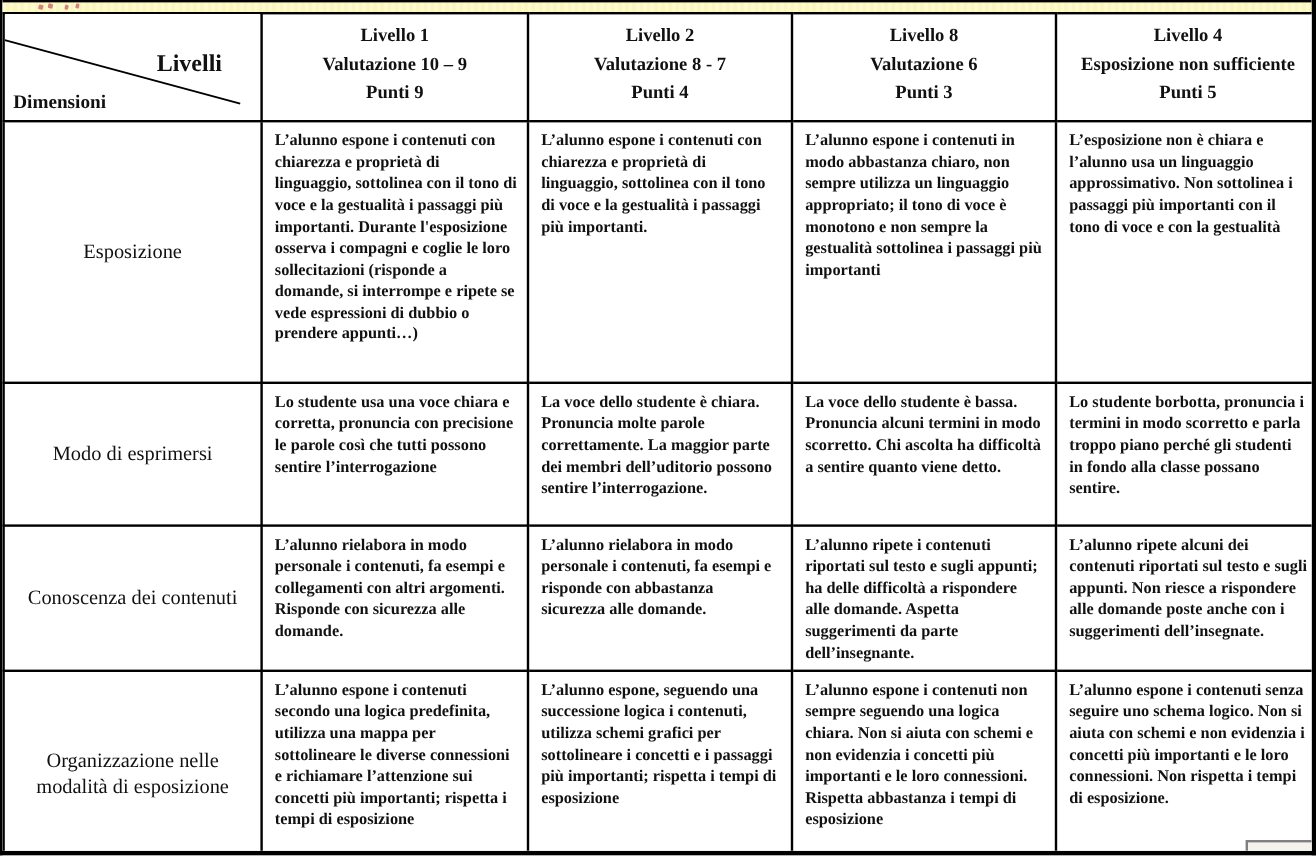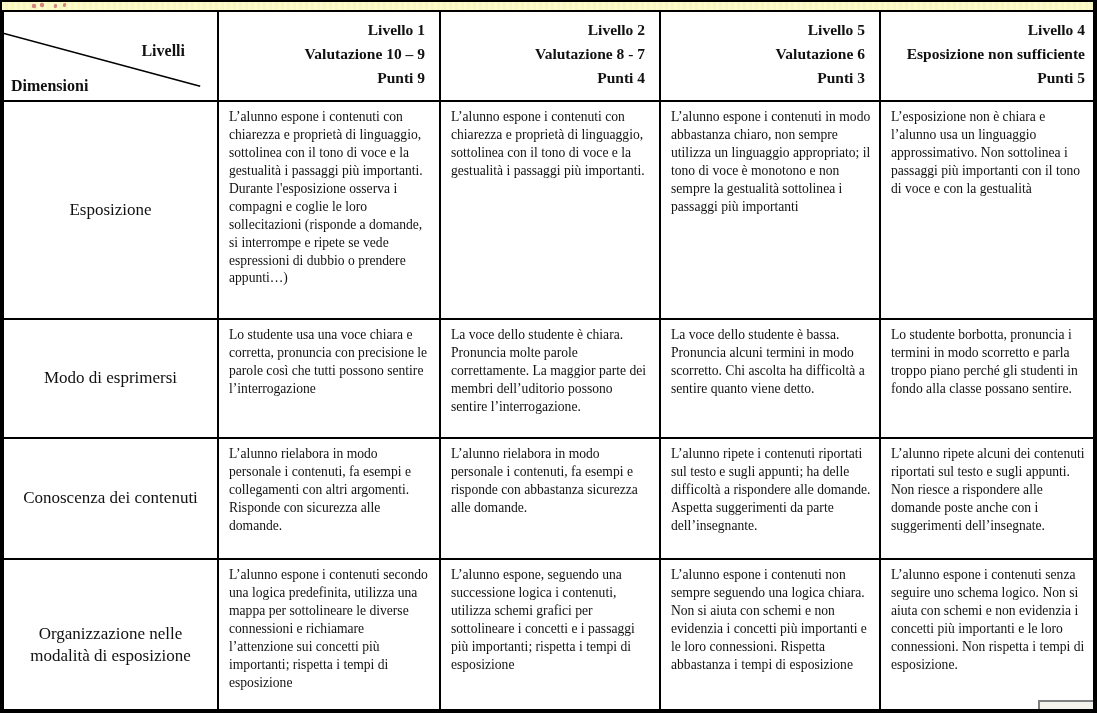--- a/index.html
+++ b/index.html
@@ -45,51 +45,52 @@
   tr.header-row{height:90px;}
   tr.r1{height:218px;}
   tr.r2{height:119px;}
   tr.r3{height:121px;}
   tr.r4{height:172px;}
 
   th.level{
     font-weight:bold;
     font-size:15.5px;
     line-height:1.55;
-    text-align:right;
+    text-align:center;
     vertical-align:top;
     padding:6px 14px 0 14px;
   }
   th.corner{
     position:relative;
     vertical-align:top;
     padding:0;
   }
   th.corner svg{position:absolute;left:0;top:0;width:100%;height:100%;}
   .lab-top{
     position:absolute;top:30px;right:32px;
-    font-weight:bold;font-size:16px;
+    font-weight:bold;font-size:20px;
   }
   .lab-bot{
     position:absolute;left:7px;bottom:5px;
     font-weight:bold;font-size:16px;
   }
   td.dim{
     font-weight:normal;
     font-size:17px;
     text-align:center;
     vertical-align:middle;
     padding:0 14px;
     line-height:1.3;
   }
   td.cell{
     vertical-align:top;
     font-size:13.6px;
     line-height:1.32;
     padding:6px 8px 4px 10px;
+    font-weight:bold;
   }
   .br-box{
     position:absolute;
     left:1036px;top:700px;
     width:58px;height:13px;
     background:#f4f2ec;
     border:2px solid #808080;
     box-sizing:border-box;
     z-index:5;
   }
@@ -130,21 +131,21 @@
         <div>Livello 1</div>
         <div>Valutazione 10 – 9</div>
         <div>Punti 9</div>
       </th>
       <th class="level">
         <div>Livello 2</div>
         <div>Valutazione 8 - 7</div>
         <div>Punti 4</div>
       </th>
       <th class="level">
-        <div>Livello 5</div>
+        <div>Livello 8</div>
         <div>Valutazione 6</div>
         <div>Punti 3</div>
       </th>
       <th class="level">
         <div>Livello 4</div>
         <div>Esposizione non sufficiente</div>
         <div>Punti 5</div>
       </th>
     </tr>
 

